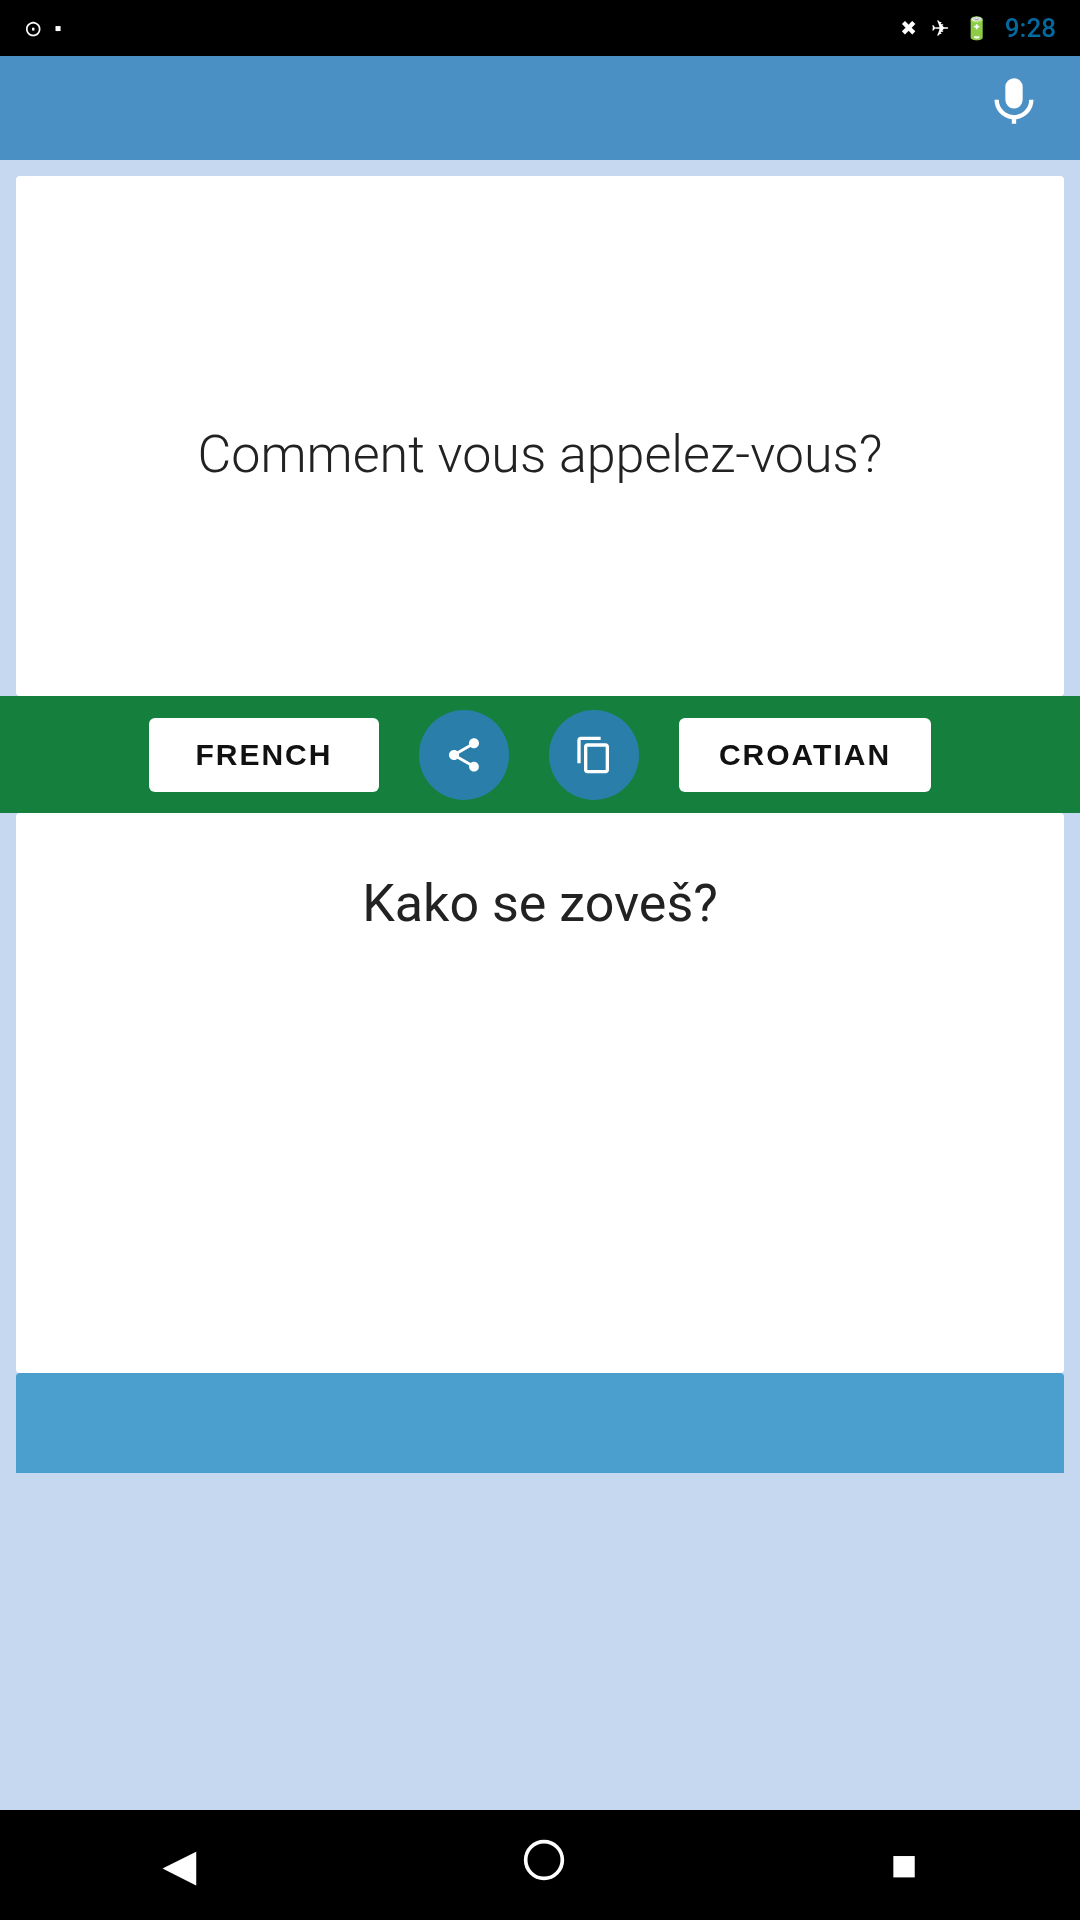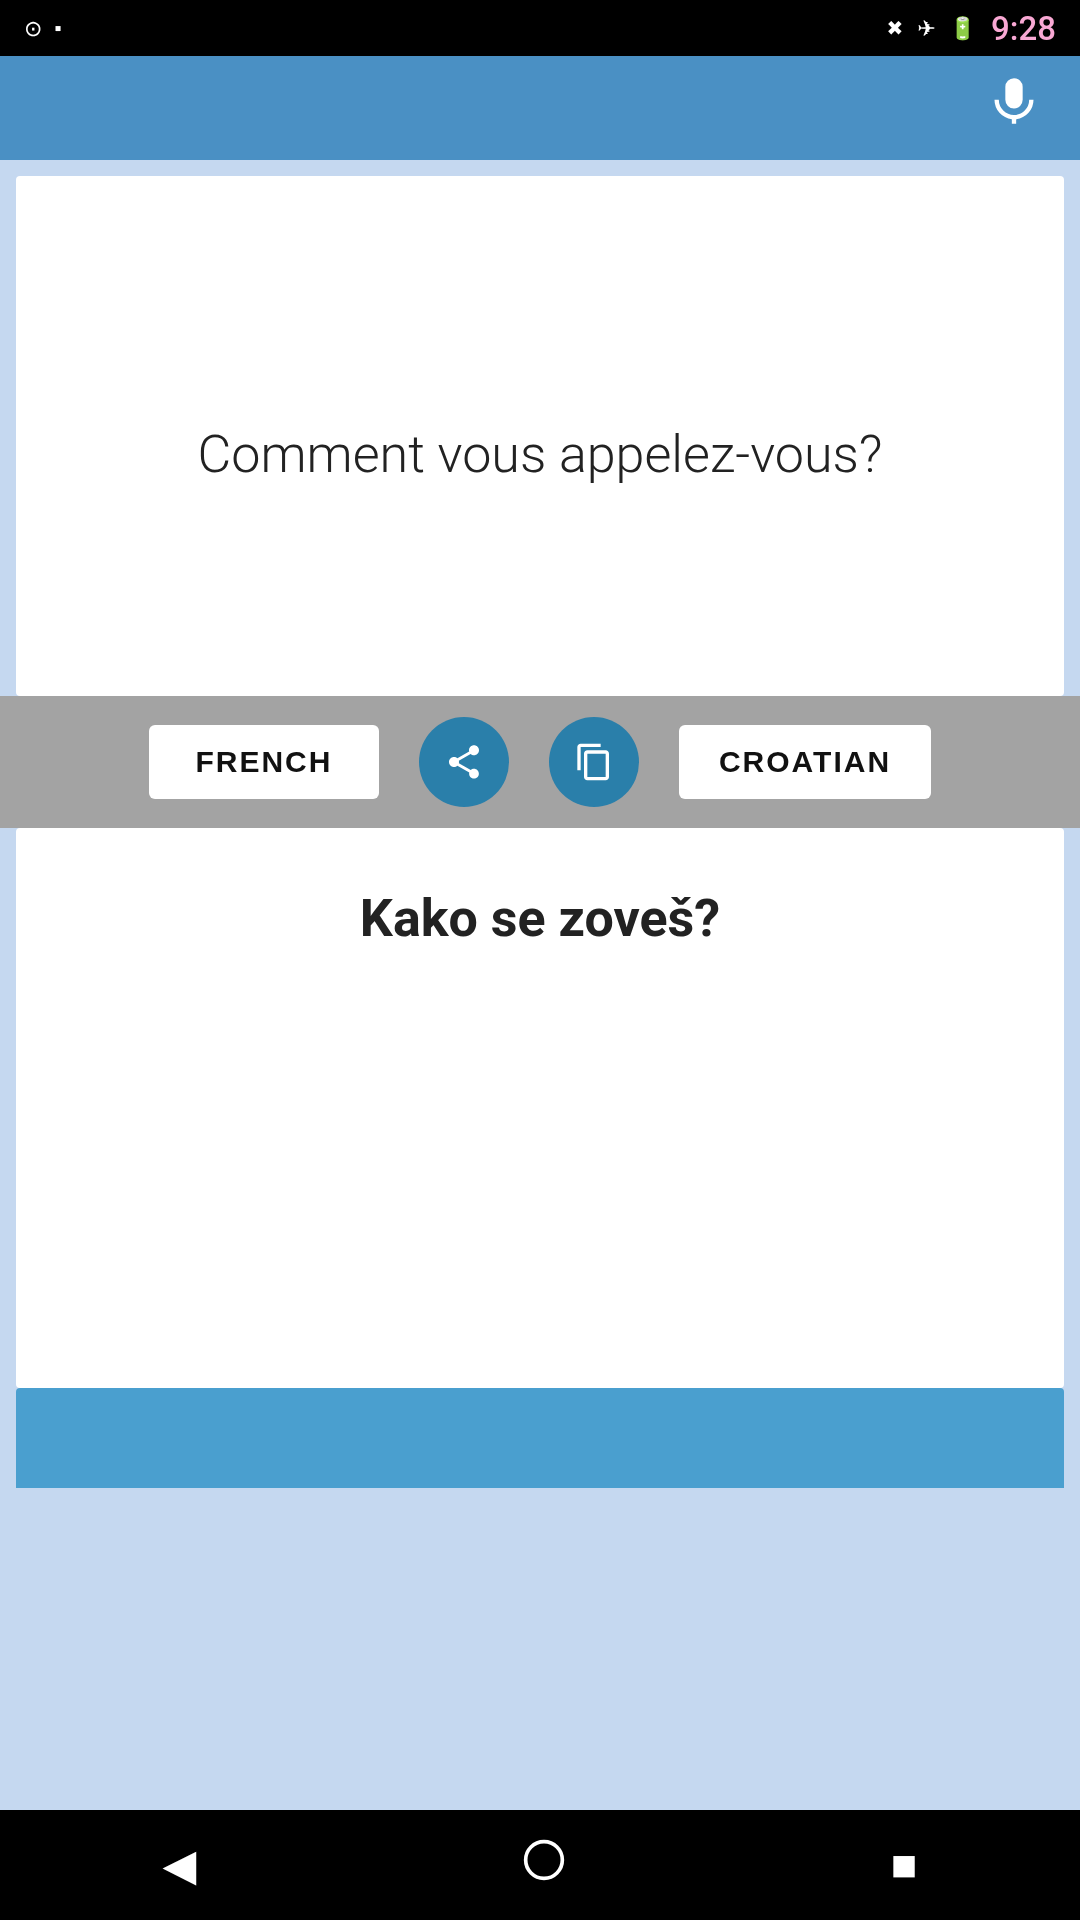--- a/index.html
+++ b/index.html
@@ -33,22 +33,22 @@
     .status-right {
       display: flex;
       align-items: center;
       gap: 14px;
     }
     .status-icon {
       color: #fff;
       font-size: 22px;
     }
     .status-time {
-      color: #f9a8d4;
-      font-size: 33px;
+      color: #0369a1;
+      font-size: 26px;
       font-weight: 500;
     }
 
     
     .app-toolbar {
       background: #4a90c4;
       height: 104px;
       display: flex;
       align-items: center;
       justify-content: flex-end;
@@ -84,22 +84,22 @@
     .source-text {
       font-size: 52px;
       color: #222;
       text-align: center;
       font-weight: 300;
       margin-top: 36px;
     }
 
     
     .language-bar {
-      background: #a3a3a3;
-      height: 132px;
+      background: #15803d;
+      height: 117px;
       display: flex;
       align-items: center;
       justify-content: center;
       gap: 40px;
       padding: 0 30px;
       flex-shrink: 0;
     }
     .lang-btn {
       background: #fff;
       border: none;
@@ -136,21 +136,21 @@
       align-items: flex-start;
       justify-content: center;
       padding: 60px 40px;
       min-height: 500px;
       max-height: 560px;
     }
     .translation-text {
       font-size: 52px;
       color: #222;
       text-align: center;
-      font-weight: 700;
+      font-weight: 400;
     }
 
     
     .bottom-bar {
       background: #4a9fcf;
       height: 100px;
       flex-shrink: 0;
       margin: 0 16px;
       border-radius: 4px 4px 0 0;
     }

